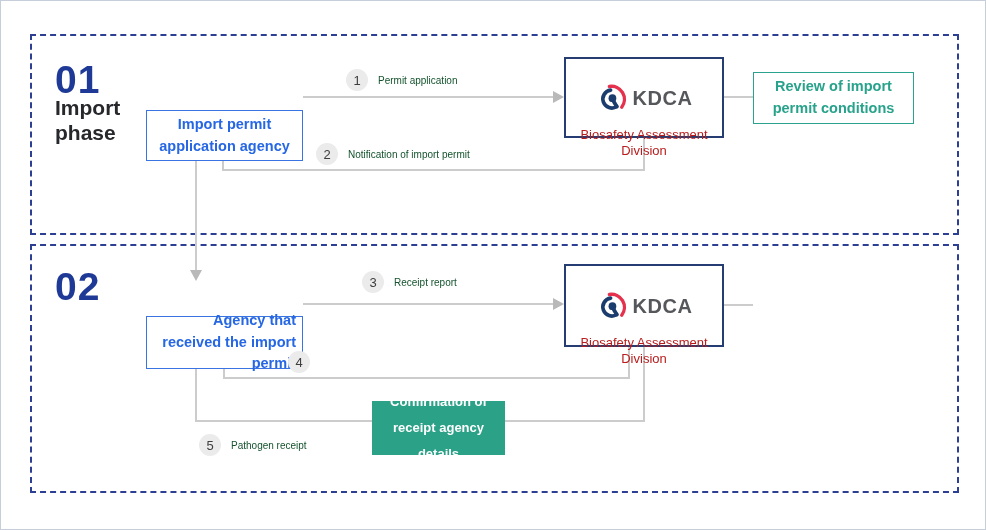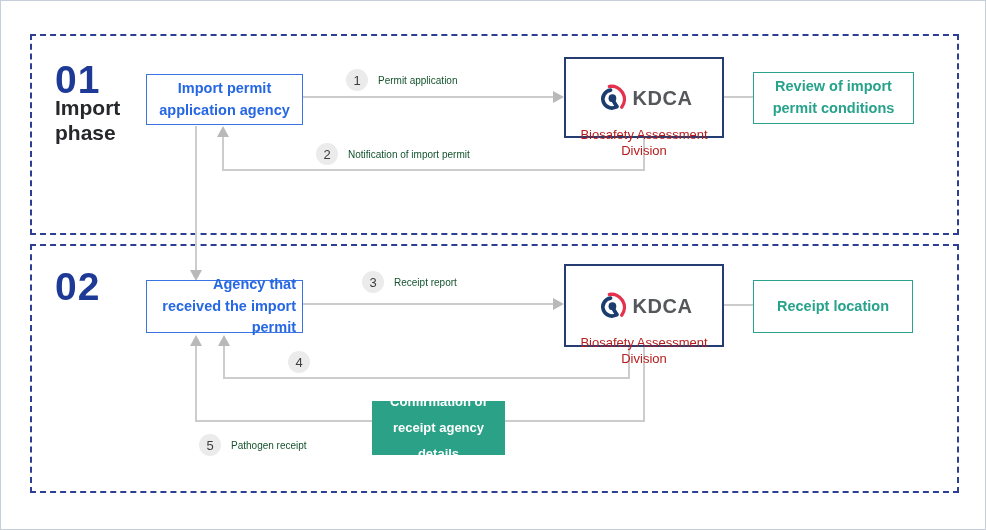--- a/index.html
+++ b/index.html
@@ -52,20 +52,21 @@
     text-align: center;
     z-index: 2;
   }
   .box-blue {
     border: 1.5px solid #3a73e2;
     color: #2667e4;
     font-size: 14.5px;
     font-weight: bold;
     line-height: 1.5;
     padding: 2px 6px;
+    margin-top: 36px;
   }
   #import-agency-box { left: 145px; top: 73px;  width: 157px; height: 51px; }
   #receipt-agency-box{ left: 145px; top: 279px; width: 157px; height: 53px; text-align: right; }
 
   .box-kdca {
     border: 2px solid #253d72;
     flex-direction: column;
     padding-top: 4px;
   }
   #kdca-box-1 { left: 563px; top: 56px;  width: 160px; height: 81px; }
@@ -203,23 +204,20 @@
         <path d="M43 11 A 42 42 0 0 1 83 78" fill="none" stroke="#e5314d" stroke-width="11" stroke-linecap="round"></path>
         <path d="M47 23 A 29 29 0 1 0 67 76" fill="none" stroke="#1b3d6e" stroke-width="12" stroke-linecap="round"></path>
         <path d="M67 76 Q 59 63 54 54" fill="none" stroke="#1b3d6e" stroke-width="12" stroke-linecap="round"></path>
         <circle cx="53" cy="49" r="12.5" fill="#1b3d6e"></circle>
       </svg>
       <span class="kdca-name">KDCA</span>
     </div>
     <div class="kdca-division">Biosafety Assessment Division</div>
   </div>
 
-  <div class="box box-teal" id="receipt-loc-box">
-    <span>Receipt location</span>
-  </div>
 
   <div class="box-green">
     <span>Confirmation of receipt agency details</span>
   </div>
 
   <div class="step" id="step1">
     <div class="step-circle">1</div>
     <div class="step-label">Permit application</div>
   </div>
   <div class="step" id="step2">

